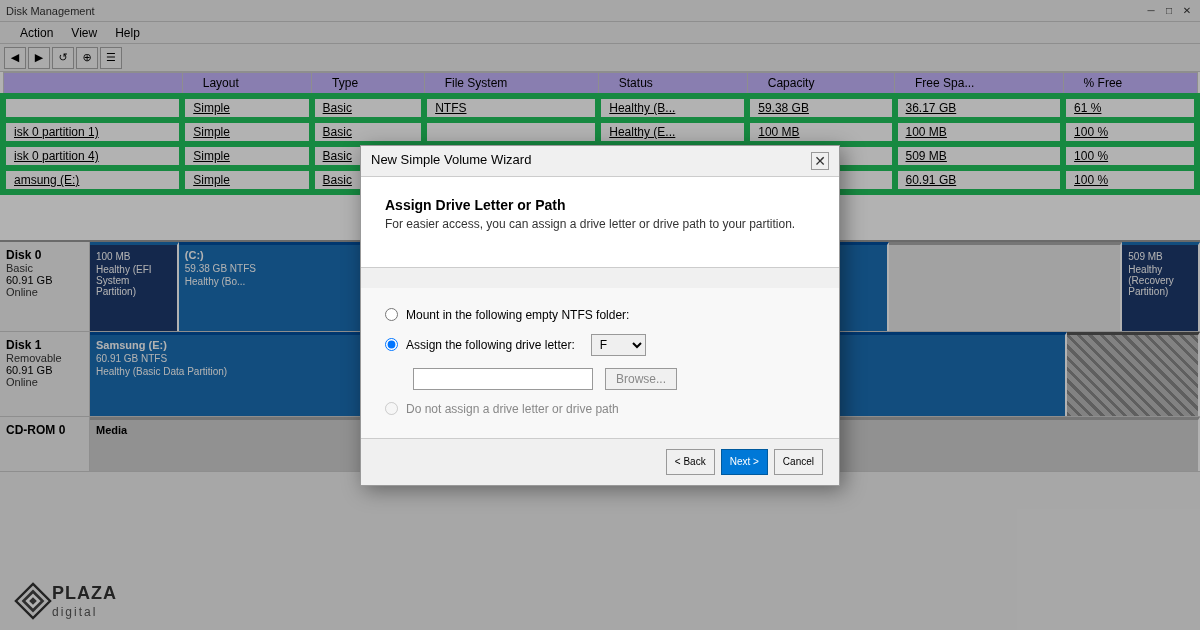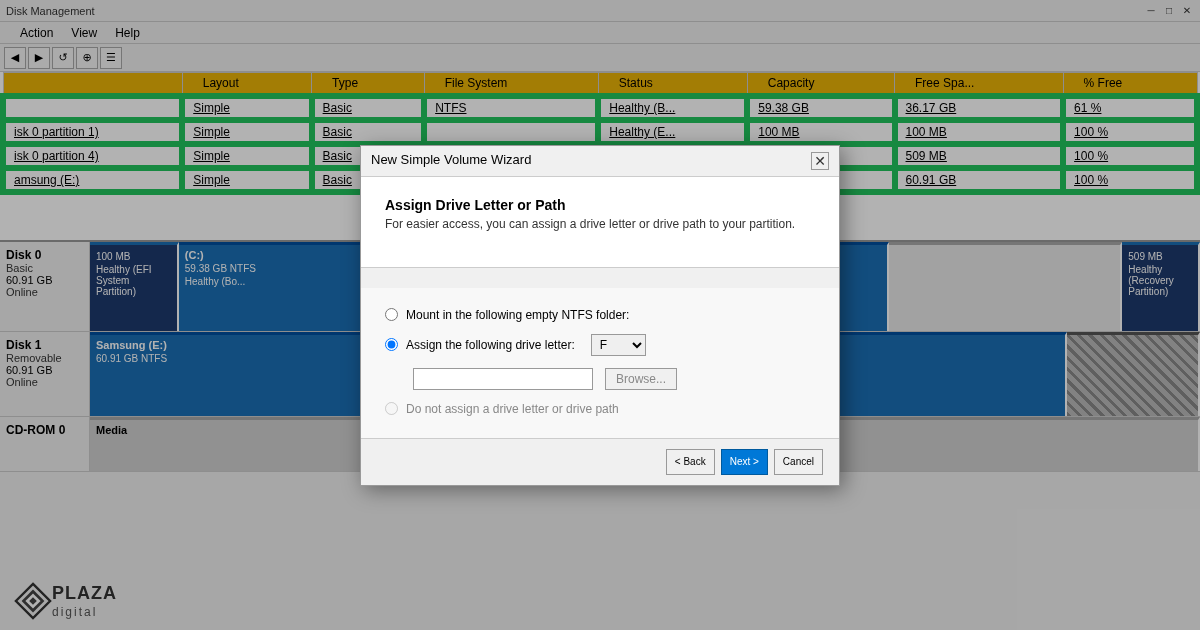--- a/index.html
+++ b/index.html
@@ -80,21 +80,21 @@
     }
 
     
     .disk-table {
       width: 100%;
       border-collapse: collapse;
       font-size: 12px;
       background: white;
     }
     .disk-table th {
-      background: #eab308;
+      background: #c4b5fd;
       border: 1px solid #ccc;
       padding: 3px 20px;
       text-align: left;
       font-weight: normal;
       white-space: nowrap;
     }
     .disk-table td {
       border: 6px solid #22c55e;
       padding: 2px 8px;
       white-space: nowrap;
@@ -460,20 +460,21 @@
     <div class="disk-label">
       <span class="disk-name">Disk 1</span>
       <span class="disk-type">Removable</span>
       <span class="disk-size">60.91 GB</span>
       <span class="disk-type">Online</span>
     </div>
     <div class="disk-partitions">
       <div class="partition partition-blue" style="width:88%; border-top: 3px solid #0050a0;">
         <div class="partition-name">Samsung (E:)</div>
         <div class="partition-details">60.91 GB NTFS</div>
+        <div class="partition-details">Healthy (Basic Data Partition)</div>
       </div>
       <div class="partition partition-striped" style="width:12%; border-top: 3px solid #555;">
       </div>
     </div>
   </div>
 
   <div class="disk-row" style="height: 55px;">
     <div class="disk-label">
       <span class="disk-name">CD-ROM 0</span>
     </div>

